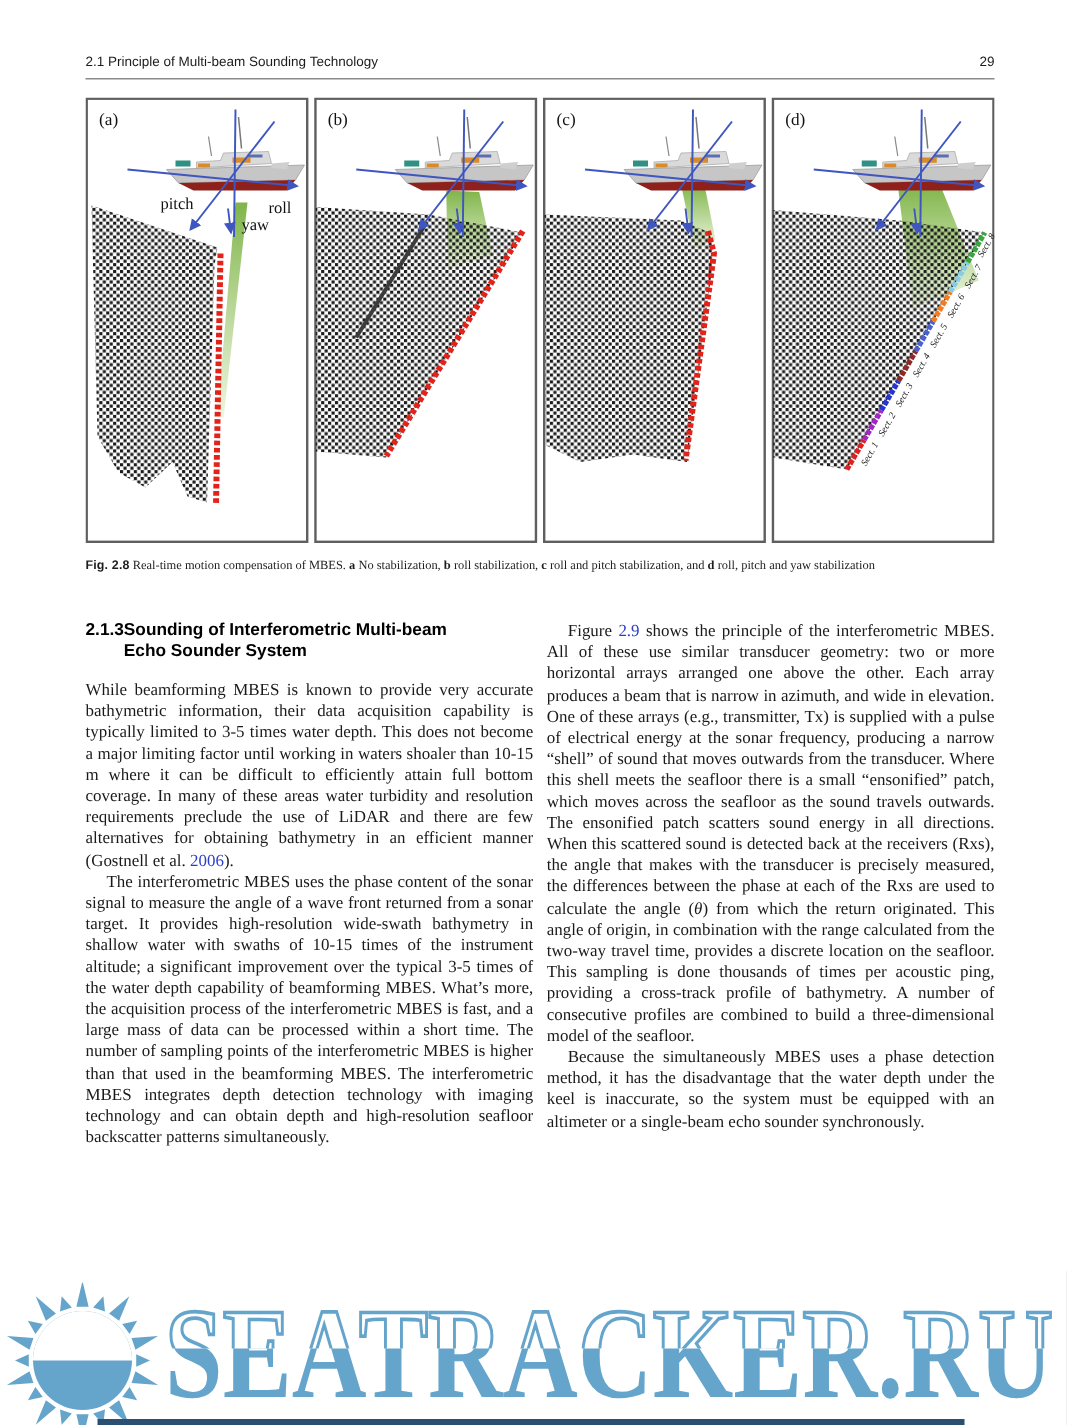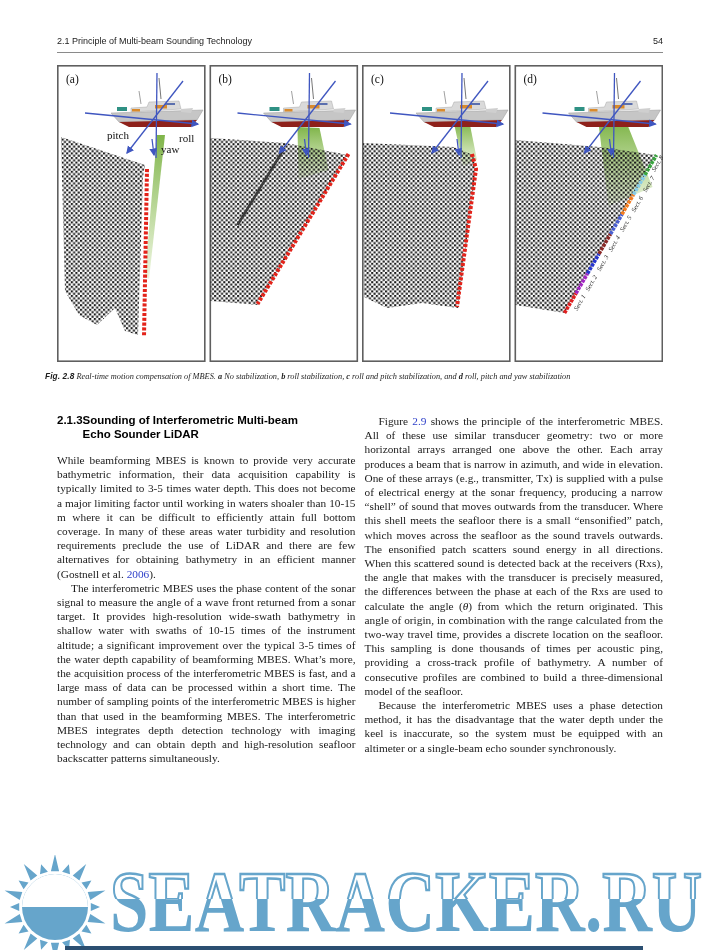--- a/index.html
+++ b/index.html
@@ -25,22 +25,22 @@
   .figure{position:absolute;left:57px;top:65px;width:606px;height:297px;}
   .panel-border{fill:#ffffff;stroke:#5f5f5f;stroke-width:1.6;}
   .plabel{font-family:"Liberation Serif",serif;font-size:11.5px;fill:#111;}
   .axlabel{font-family:"Liberation Serif",serif;font-size:11px;fill:#111;}
   .sectlabel{font-family:"Liberation Serif",serif;font-style:italic;font-size:6.4px;fill:#222;}
   .redline{stroke:#e3231a;stroke-width:4;stroke-dasharray:3.1 1.7;fill:none;}
   .axis{stroke:#3f56c0;stroke-width:1.3;fill:none;}
   .seg{stroke-width:3.6;stroke-dasharray:3.2 1;fill:none;}
   
   .caption{
-    position:absolute;left:45px;width:606px;top:371px;
-    font-size:8.3px;line-height:10.4px;text-align:justify;color:#1d1d1d;font-style:italic;
+    position:absolute;left:57px;width:606px;top:371px;
+    font-size:8.3px;line-height:10.4px;text-align:justify;color:#1d1d1d;
   }
   .seg-fig{font-weight:bold;font-family:"Liberation Sans",sans-serif;letter-spacing:.1px;}
   .seg-b{font-weight:bold;}
   .seg-i{font-style:italic;}
   .seg-link{color:#2c3ec9;}
   
   .body{
     position:absolute;left:57px;width:606px;top:414px;
     display:flex;gap:9px;
   }
@@ -57,21 +57,21 @@
   .watermark{position:absolute;left:0;top:855px;width:577px;height:95px;}
   .wm-text{font-family:"Liberation Serif",serif;font-weight:bold;}
 </style>
 </head>
 <body>
 
 <div class="page">
 
   <div class="header">
     <span>2.1   Principle of Multi-beam Sounding Technology</span>
-    <span>54</span>
+    <span>29</span>
   </div>
 
   <div class="figure">
     <svg width="606" height="297" viewBox="0 0 606 297">
       <defs>
         <pattern id="dotp" width="4.6" height="4.6" patternUnits="userSpaceOnUse">
           <rect width="2.1" height="2.1" x="0" y="0" fill="#1b1b1b"></rect>
           <rect width="2.1" height="2.1" x="2.3" y="2.3" fill="#1b1b1b"></rect>
         </pattern>
         <linearGradient id="beamg" x1="0" y1="0" x2="0" y2="1">
@@ -167,29 +167,29 @@
   </div>
 
   <div class="caption"><span class="seg-fig">Fig. 2.8</span><span>  Real-time motion compensation of MBES. </span><span class="seg-b">a</span><span> No stabilization, </span><span class="seg-b">b</span><span> roll stabilization, </span><span class="seg-b">c</span><span> roll and pitch stabilization, and </span><span class="seg-b">d</span><span> roll, pitch and yaw stabilization</span></div>
 
   <div class="body">
     <div class="col">
       <h2 class="sect">
         <span>2.1.3</span>
         <span>
           <span>Sounding of Interferometric Multi-beam</span><br>
-          <span>Echo Sounder LiDAR</span>
+          <span>Echo Sounder System</span>
         </span>
       </h2>
       <p><span>While beamforming MBES is known to provide very accurate bathymetric information, their data acquisition capability is typically limited to 3-5 times water depth. This does not become a major limiting factor until working in waters shoaler than 10-15 m where it can be difficult to efficiently attain full bottom coverage. In many of these areas water turbidity and resolution requirements preclude the use of LiDAR and there are few alternatives for obtaining bathymetry in an efficient manner (Gostnell et al. </span><span class="seg-link">2006</span><span>).</span></p>
       <p class="ind">The interferometric MBES uses the phase content of the sonar signal to measure the angle of a wave front returned from a sonar target. It provides high-resolution wide-swath bathymetry in shallow water with swaths of 10-15 times of the instrument altitude; a significant improvement over the typical 3-5 times of the water depth capability of beamforming MBES. What’s more, the acquisition process of the interferometric MBES is fast, and a large mass of data can be processed within a short time. The number of sampling points of the interferometric MBES is higher than that used in the beamforming MBES. The interferometric MBES integrates depth detection technology with imaging technology and can obtain depth and high-resolution seafloor backscatter patterns simultaneously.</p>
     </div>
     <div class="col">
       <p class="ind"><span>Figure </span><span class="seg-link">2.9</span><span> shows the principle of the interferometric MBES. All of these use similar transducer geometry: two or more horizontal arrays arranged one above the other. Each array produces a beam that is narrow in azimuth, and wide in elevation. One of these arrays (e.g., transmitter, Tx) is supplied with a pulse of electrical energy at the sonar frequency, producing a narrow “shell” of sound that moves outwards from the transducer. Where this shell meets the seafloor there is a small “ensonified” patch, which moves across the seafloor as the sound travels outwards. The ensonified patch scatters sound energy in all directions. When this scattered sound is detected back at the receivers (Rxs), the angle that makes with the transducer is precisely measured, the differences between the phase at each of the Rxs are used to calculate the angle (</span><span class="seg-i">θ</span><span>) from which the return originated. This angle of origin, in combination with the range calculated from the two-way travel time, provides a discrete location on the seafloor. This sampling is done thousands of times per acoustic ping, providing a cross-track profile of bathymetry. A number of consecutive profiles are combined to build a three-dimensional model of the seafloor.</span></p>
-      <p class="ind">Because the interferometric MBES uses a phase detection method, it has the disadvantage that the water depth under the keel is inaccurate, so the system must be equipped with an altimeter or a single-beam echo sounder synchronously.</p>
+      <p class="ind">Because the simultaneously MBES uses a phase detection method, it has the disadvantage that the water depth under the keel is inaccurate, so the system must be equipped with an altimeter or a single-beam echo sounder synchronously.</p>
     </div>
   </div>
 
   <div class="watermark">
     <svg width="711" height="95" viewBox="0 0 711 95">
       <defs>
         <clipPath id="tophalf">
             <rect x="95" y="0" width="616" height="44"></rect>
           </clipPath>
       </defs>

